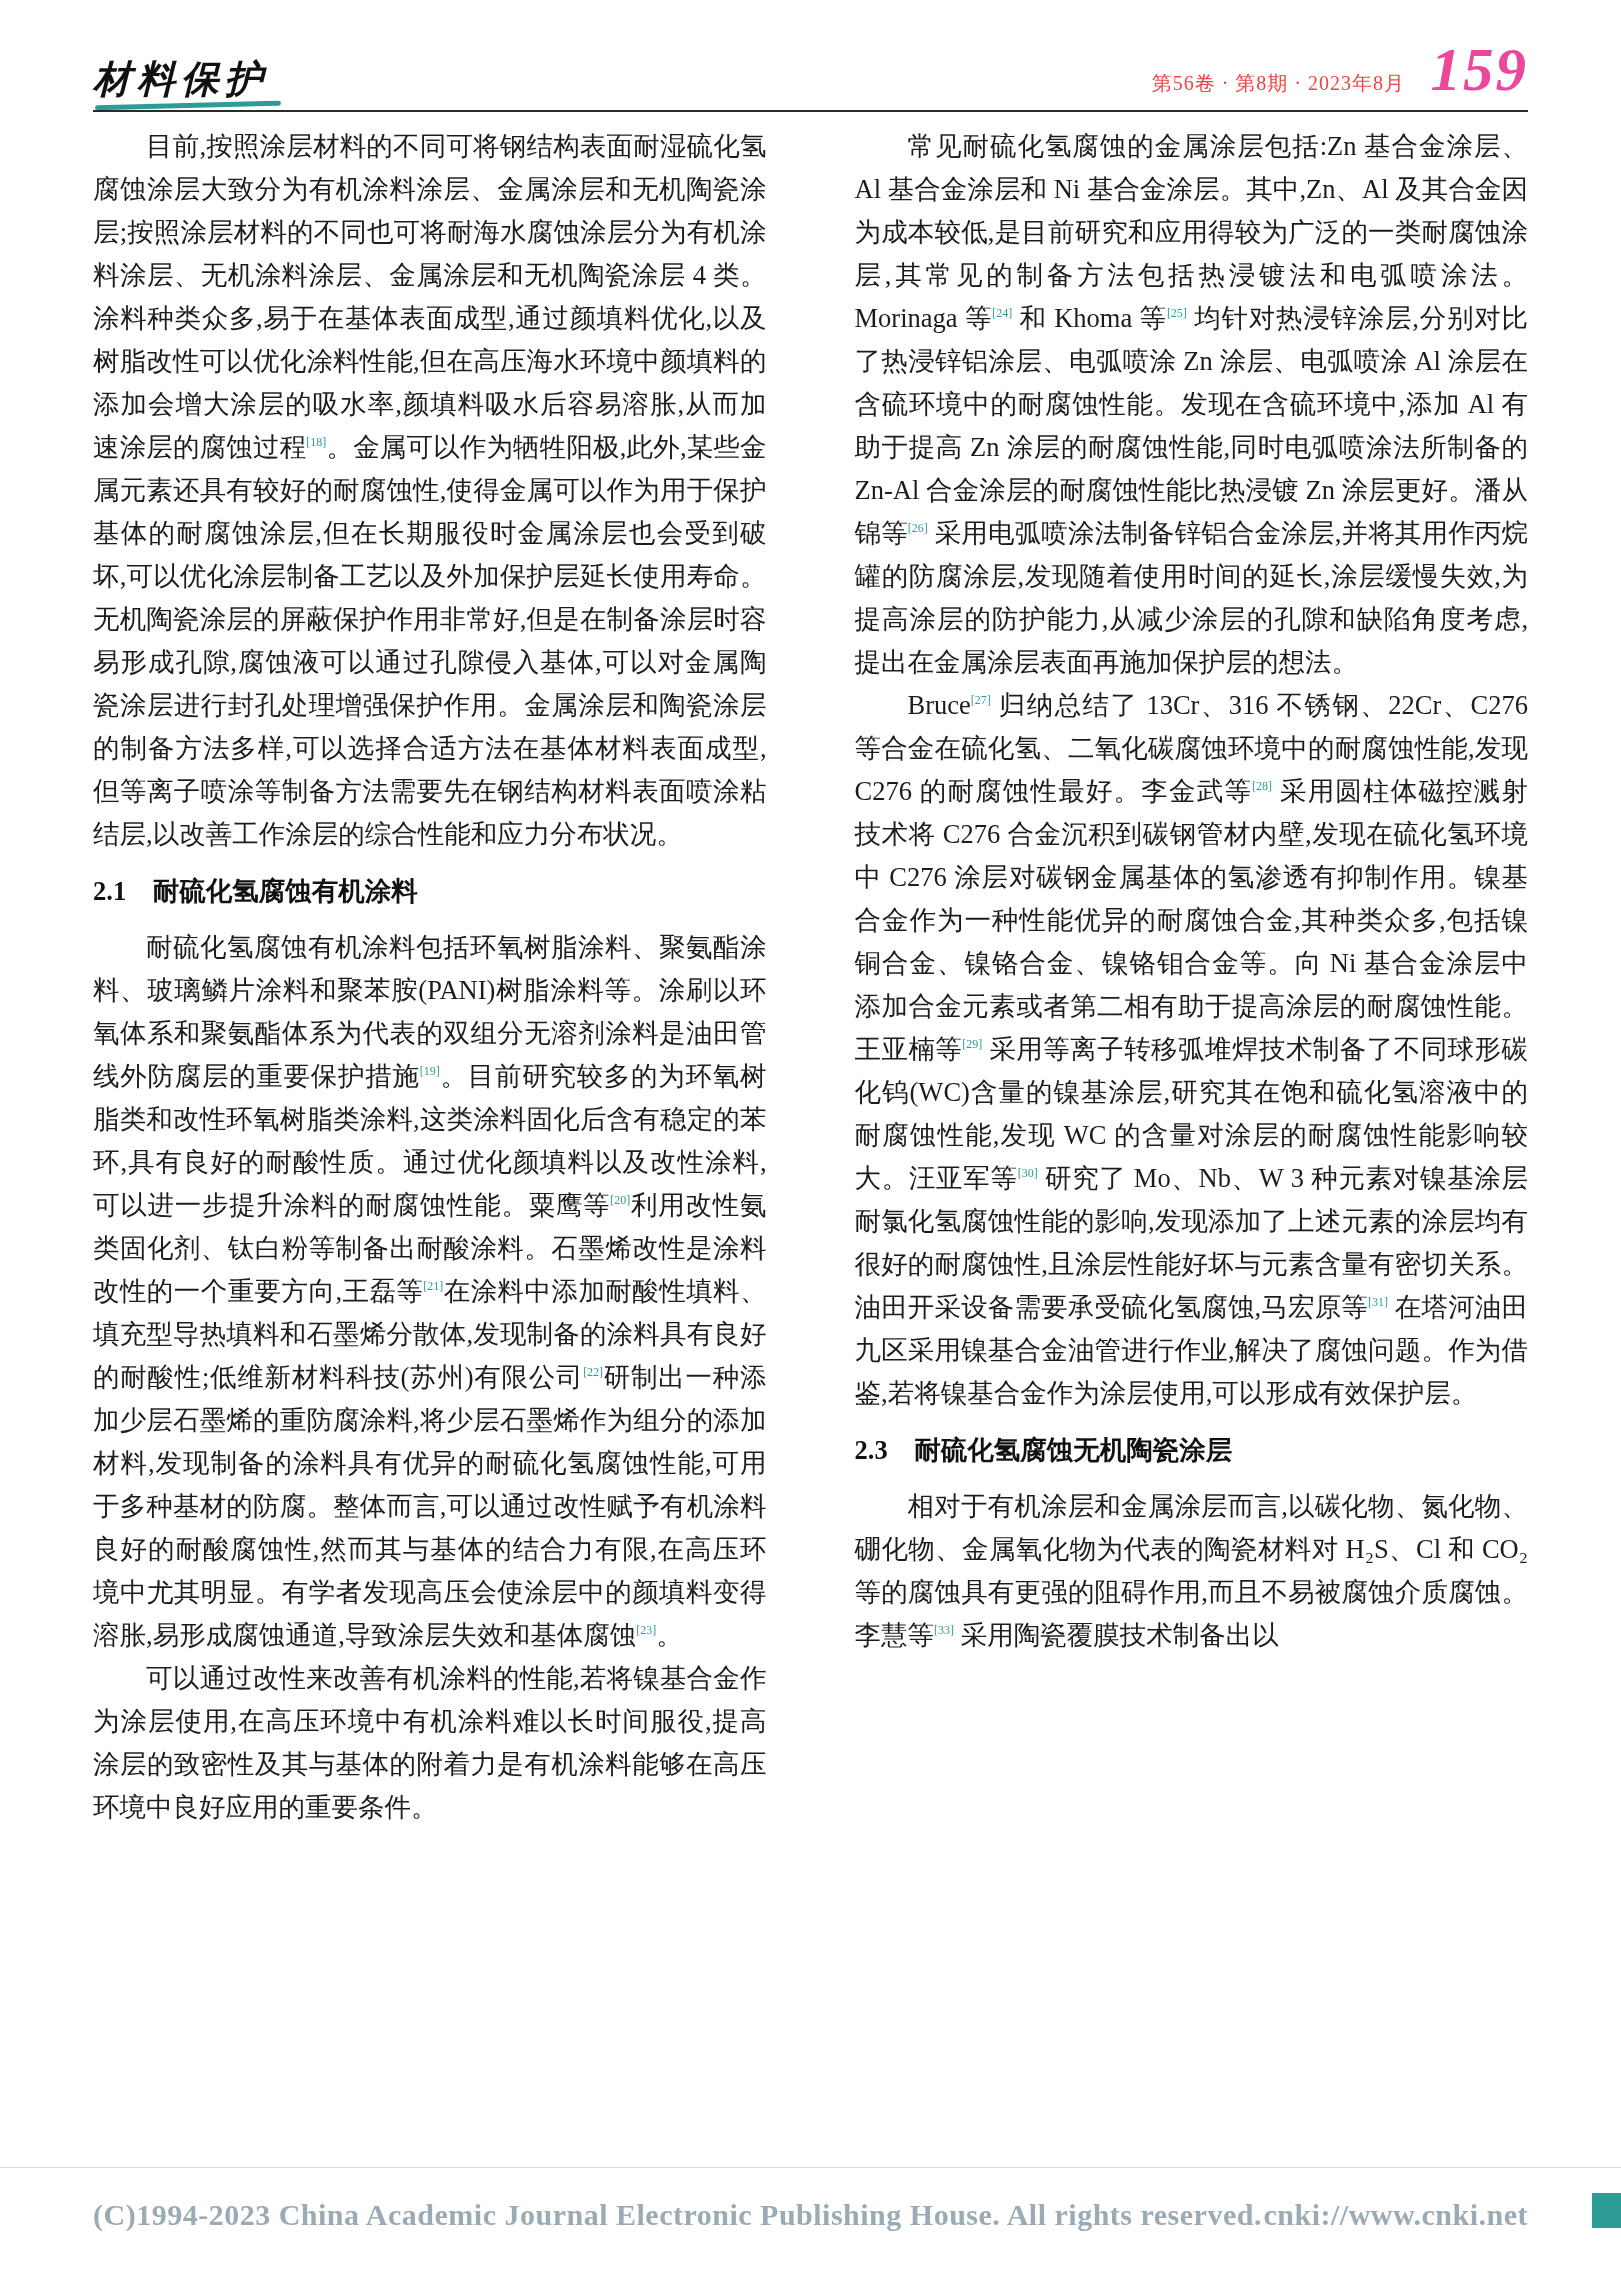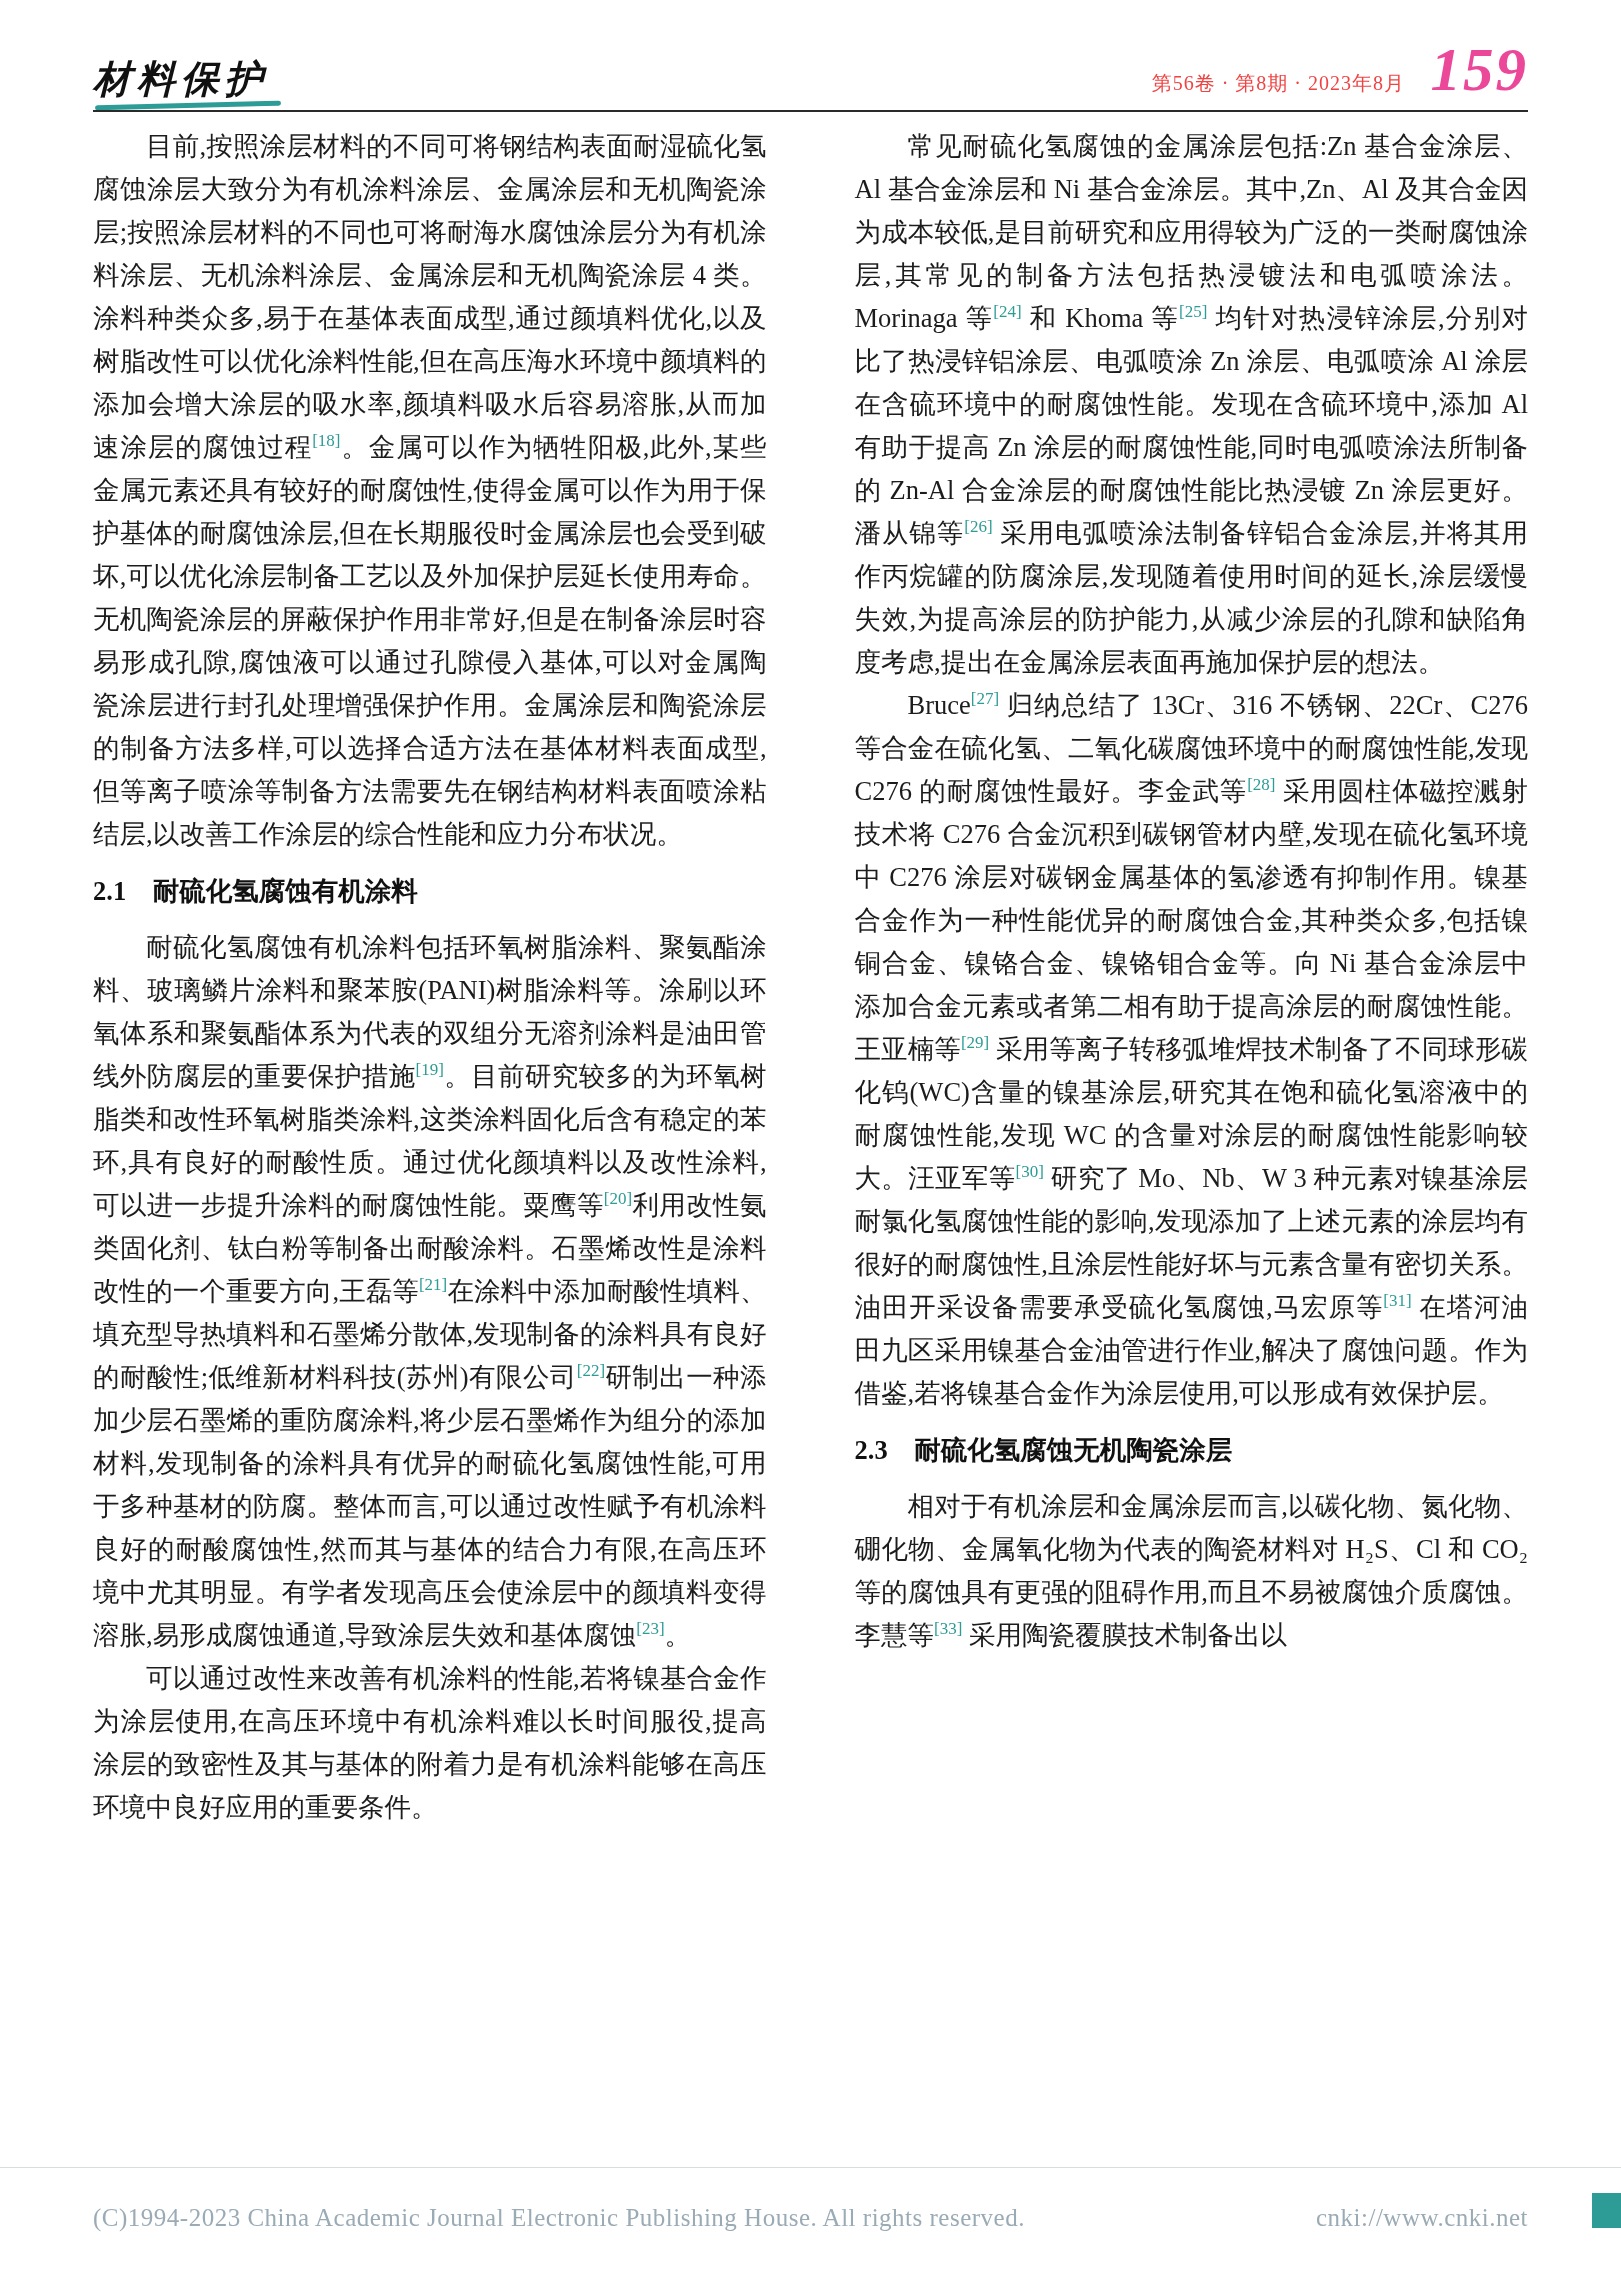--- a/index.html
+++ b/index.html
@@ -54,31 +54,31 @@
     font-size:26.5px;line-height:43px;
     text-align:justify;
     text-indent:2em;
   }
   .sec-heading{
     margin:13.7px 0 13.7px 0;
     font-size:26.5px;line-height:43px;font-weight:bold;color:#111;
   }
   sup.ref{
     color:var(--accent);
-    font-size:17px;line-height:0;vertical-align:super;
+    font-size:12px;line-height:0;vertical-align:super;
     letter-spacing:0;
   }
   
   .ftr-rule{
     position:absolute;left:0;right:0;bottom:125px;height:1px;background:#d8dde0;
   }
   .ftr{
     position:absolute;left:93px;right:93px;bottom:61px;
     display:flex;justify-content:space-between;align-items:center;
-    color:var(--footer-gray);font-size:25px;letter-spacing:0.5px;
+    color:var(--footer-gray);font-size:30px;letter-spacing:0.5px;font-weight:bold;
   }
   .corner-accent{
     position:absolute;right:0;bottom:65px;width:29px;height:35px;
     background:var(--accent);
   }
 </style>
 </head>
 <body>
 
 <div class="page">

